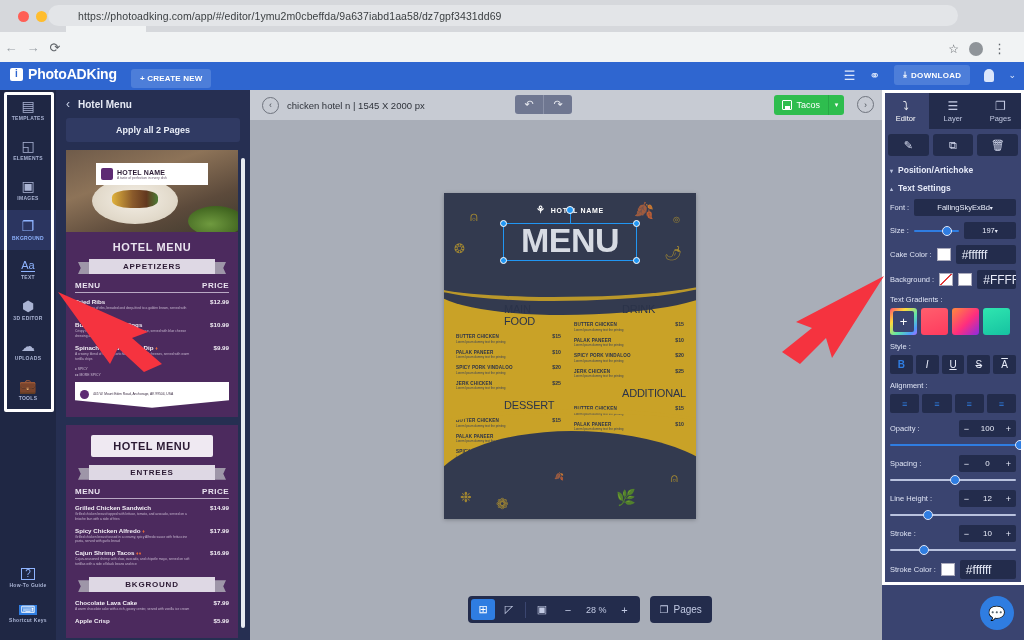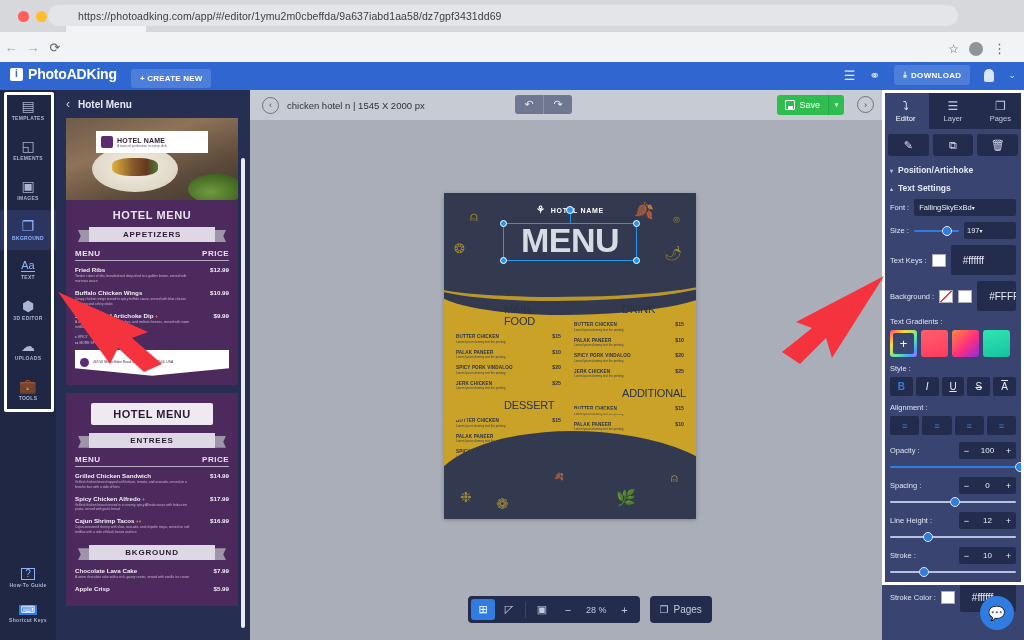--- a/index.html
+++ b/index.html
@@ -420,44 +420,44 @@
     padding: 4px 8px;
   }
   .rp-acc .car { font-size: 6px; color: #b9c2de; }
   .rp-body { padding: 2px 8px 0 8px; }
   .rp-row {
     display: flex; align-items: center; gap: 5px; margin-bottom: 6px;
   }
   .rp-lbl { color: #dde2f3; font-size: 7.5px; white-space: nowrap; }
   .rp-select {
     flex: 1; height: 17px; background: #232c4c; border-radius: 2px;
-    display: flex; align-items: center; justify-content: flex-start;
+    display: flex; align-items: center; justify-content: center;
     padding: 0 5px; color: #e8ecf9; font-size: 7.5px;
   }
   .rp-select .car { font-size: 6px; }
   .track {
     flex: 1; height: 2px; background: #2f7de1; border-radius: 1px;
     position: relative;
   }
   .track.dim { background: #b9c2de; }
   .knob {
     position: absolute; top: -4px; width: 10px; height: 10px;
     border-radius: 50%; background: #2f7de1; border: 1.4px solid #dfe6f7;
   }
   .swatch {
     width: 14px; height: 13px; background: #fff; border: 1px solid #aab;
     flex: none;
   }
   .swatch.none {
     background: linear-gradient(135deg,#fff 46%,#e23b3b 46%,#e23b3b 54%,#fff 54%);
   }
   .hexbox {
-    flex: 1; height: 30px; background: #232c4c; border-radius: 2px;
-    display: flex; align-items: center; padding-left: 12px;
-    color: #e8ecf9; font-size: 10px; overflow: hidden;
+    flex: 1; height: 19px; background: #232c4c; border-radius: 2px;
+    display: flex; align-items: center; padding-left: 6px;
+    color: #e8ecf9; font-size: 12px; overflow: hidden;
   }
   .grad-row { display: flex; gap: 4px; margin-bottom: 7px; }
   .grad {
     width: 27px; height: 27px; border-radius: 3px;
   }
   .grad.add {
     background: linear-gradient(135deg,#ff4d6d,#ffd93d 30%,#5ee6a8 60%,#4d9bff 85%,#b06bff);
     display: flex; align-items: center; justify-content: center;
     color: #fff; font-size: 13px; position: relative;
   }
@@ -590,20 +590,21 @@
     </div>
   </div>
 </div>
 <div class="rail-hl"></div>
 
 <div class="left-panel">
   <div class="lp-header">
     <span class="lp-back">‹</span>
     <span class="lp-title">Hotel Menu</span>
   </div>
+  <button class="apply-btn">Apply all 2 Pages</button>
 
   <div class="lp-scroll">
 
     <div class="thumb">
       <div class="t1-photo">
         <div class="t1-plate"></div>
         <div class="t1-food"></div>
         <div class="t1-greens"></div>
         <div class="t1-badge">
           <span class="t1-badge-ico"></span>
@@ -716,21 +717,21 @@
     <span class="circ-btn">‹</span>
     <span class="doc-title" style="margin-left:8px">chicken hotel n | 1545 X 2000 px</span>
     <div class="undo-group">
       <span class="undo-btn">↶</span>
       <span class="undo-sep"></span>
       <span class="undo-btn">↷</span>
     </div>
     <div class="save-group">
       <span class="save-main">
         <span class="save-ico"></span>
-        <span>Save</span>
+        <span>Tacos</span>
       </span>
       <span class="save-caret">▾</span>
     </div>
     <span class="circ-btn topbar-right-circ">›</span>
   </div>
 
   <div class="artboard">
     <div class="ab-topdark"></div>
     <div class="ab-wave-top"></div>
     <div class="ab-swoosh"></div>
@@ -930,21 +931,21 @@
       <span class="track">
           <span class="knob" style="left:62%"></span>
         </span>
       <span class="rp-select" style="flex:none;width:52px;padding:0 3px">
         <span>197</span>
         <span class="car">▾</span>
       </span>
     </div>
 
     <div class="rp-row">
-      <span class="rp-lbl">Text Keys :</span>
+      <span class="rp-lbl">Cake Color :</span>
       <span class="swatch"></span>
       <span class="hexbox">#ffffff</span>
     </div>
 
     <div class="rp-row">
       <span class="rp-lbl">Background :</span>
       <span class="swatch none"></span>
       <span class="swatch"></span>
       <span class="hexbox">#FFFFFFF</span>
     </div>

